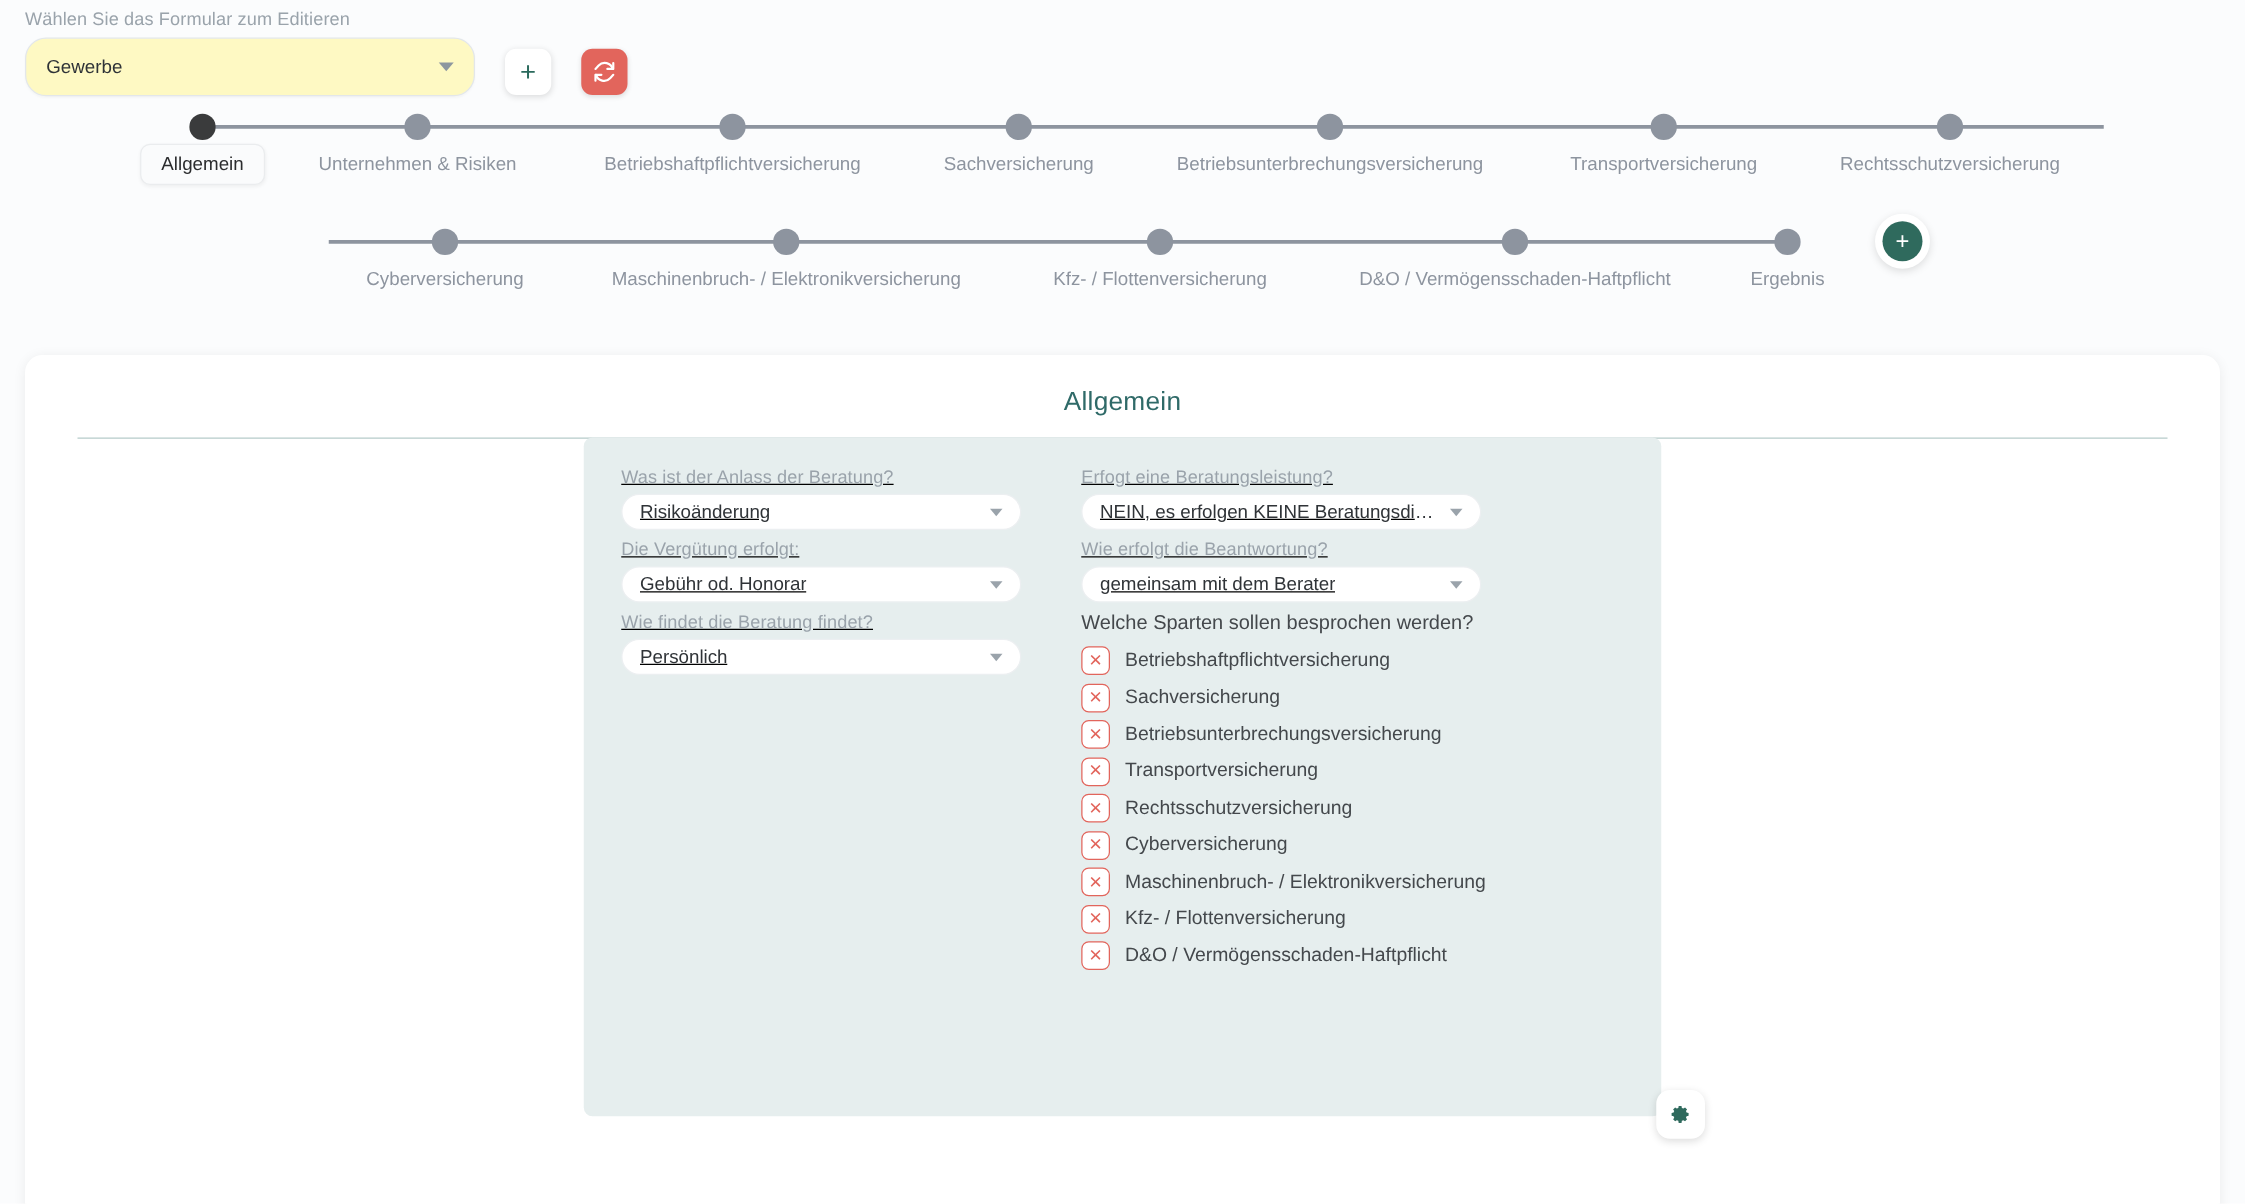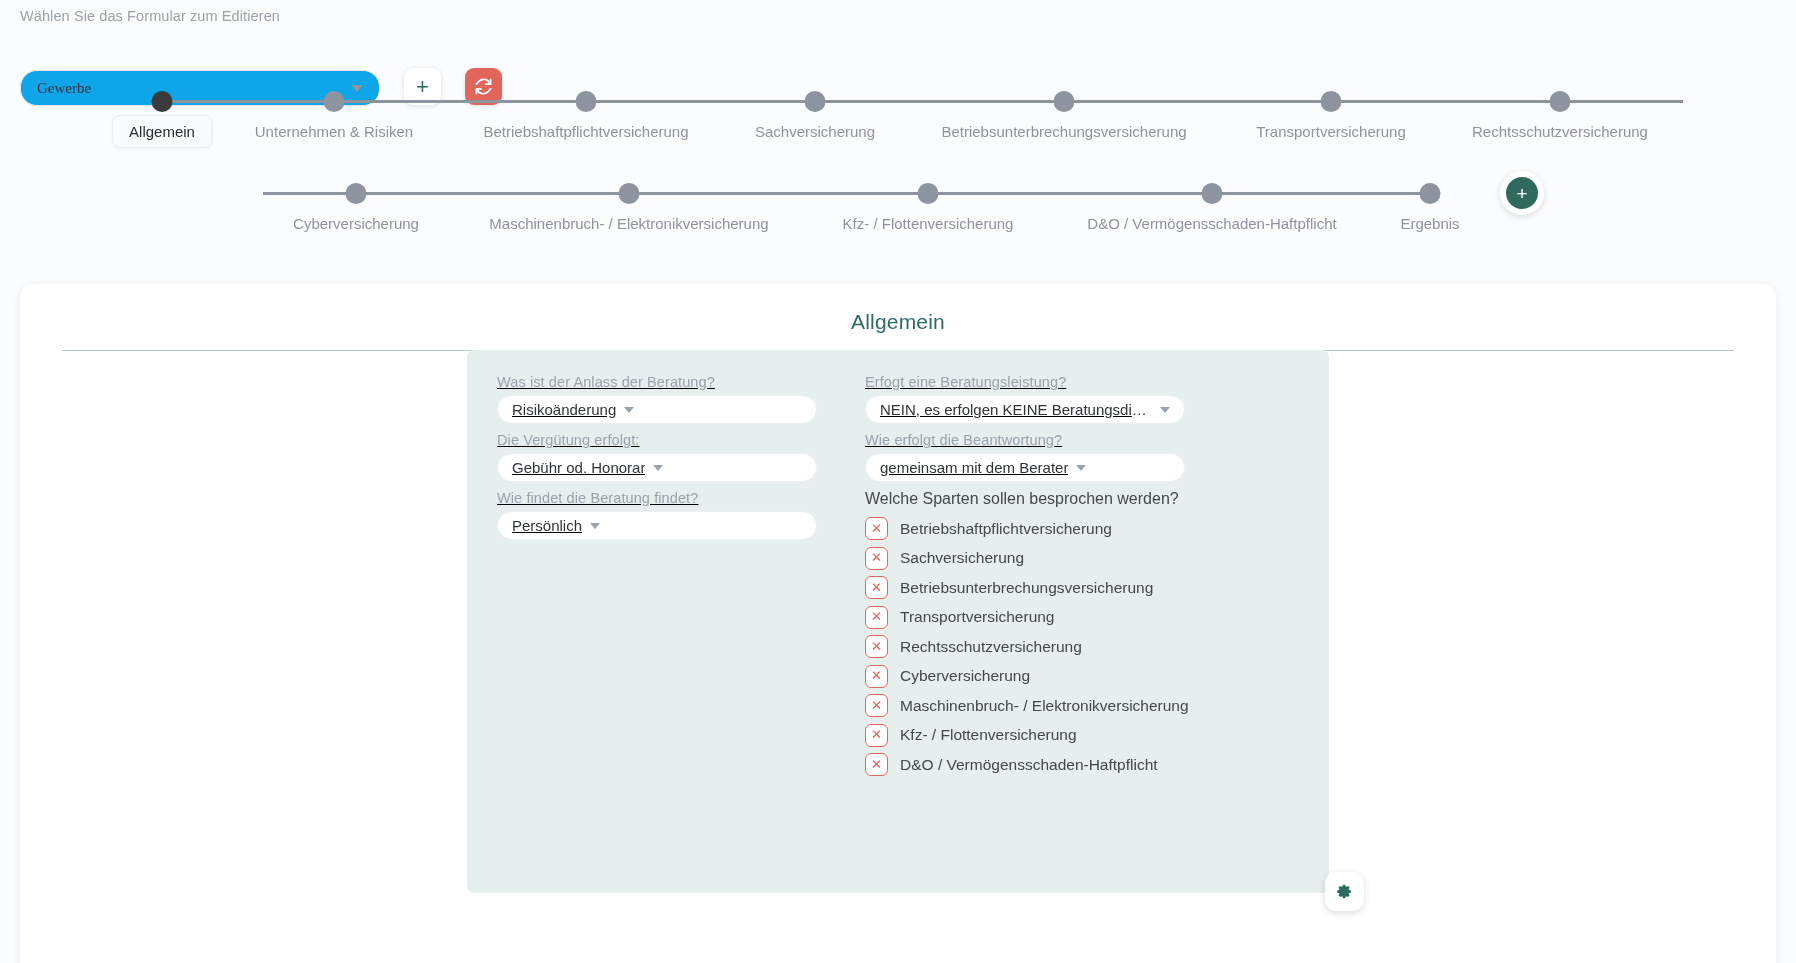--- a/index.html
+++ b/index.html
@@ -17,39 +17,38 @@
   }
 
   
   .top-bar {
     position: absolute;
     left: 20px; top: 8px;
     display: flex;
     align-items: flex-end;
     gap: 24px;
   }
-  .selector-block { display: flex; flex-direction: column; gap: 40px; }
+  .selector-block { display: flex; flex-direction: column; }
   .selector-label {
     font-size: 14.5px;
     color: #9aa3ab;
     margin-bottom: 6px;
     letter-spacing: .1px;
   }
   .selector-box {
-    width: 360px; height: 36px;
-    background: #0ea5e9;
+    width: 360px; height: 47px;
+    background: #fef9c3;
     border: 1px solid #e3e7ea;
     border-radius: 17px;
     display: flex; align-items: center;
     padding: 0 16px;
     font-size: 15px;
     color: #2f3337;
     justify-content: space-between;
     box-shadow: 0 1px 2px rgba(0,0,0,.03);
-    font-family: Liberation Serif, serif;
   }
   .caret {
     width: 0; height: 0;
     border-left: 6px solid transparent;
     border-right: 6px solid transparent;
     border-top: 7px solid #8d979f;
   }
   .btn-sq {
     width: 37px; height: 37px;
     border-radius: 9px;
@@ -170,20 +169,21 @@
     color: #9aa3ab;
     margin-bottom: 5px;
     letter-spacing: .1px;
   }
   .select {
     height: 29px;
     background: #ffffff;
     border: 1px solid #eceff1;
     border-radius: 15px;
     display: flex; align-items: center;
+    justify-content: space-between;
     padding: 0 14px;
     font-size: 15px;
     color: #2f3337;
     cursor: pointer;
   }
   .col-left .select { width: 320px; }
   .col-right .select { width: 320px; }
   .select .caret-sm {
     width: 0; height: 0;
     border-left: 5.5px solid transparent;

